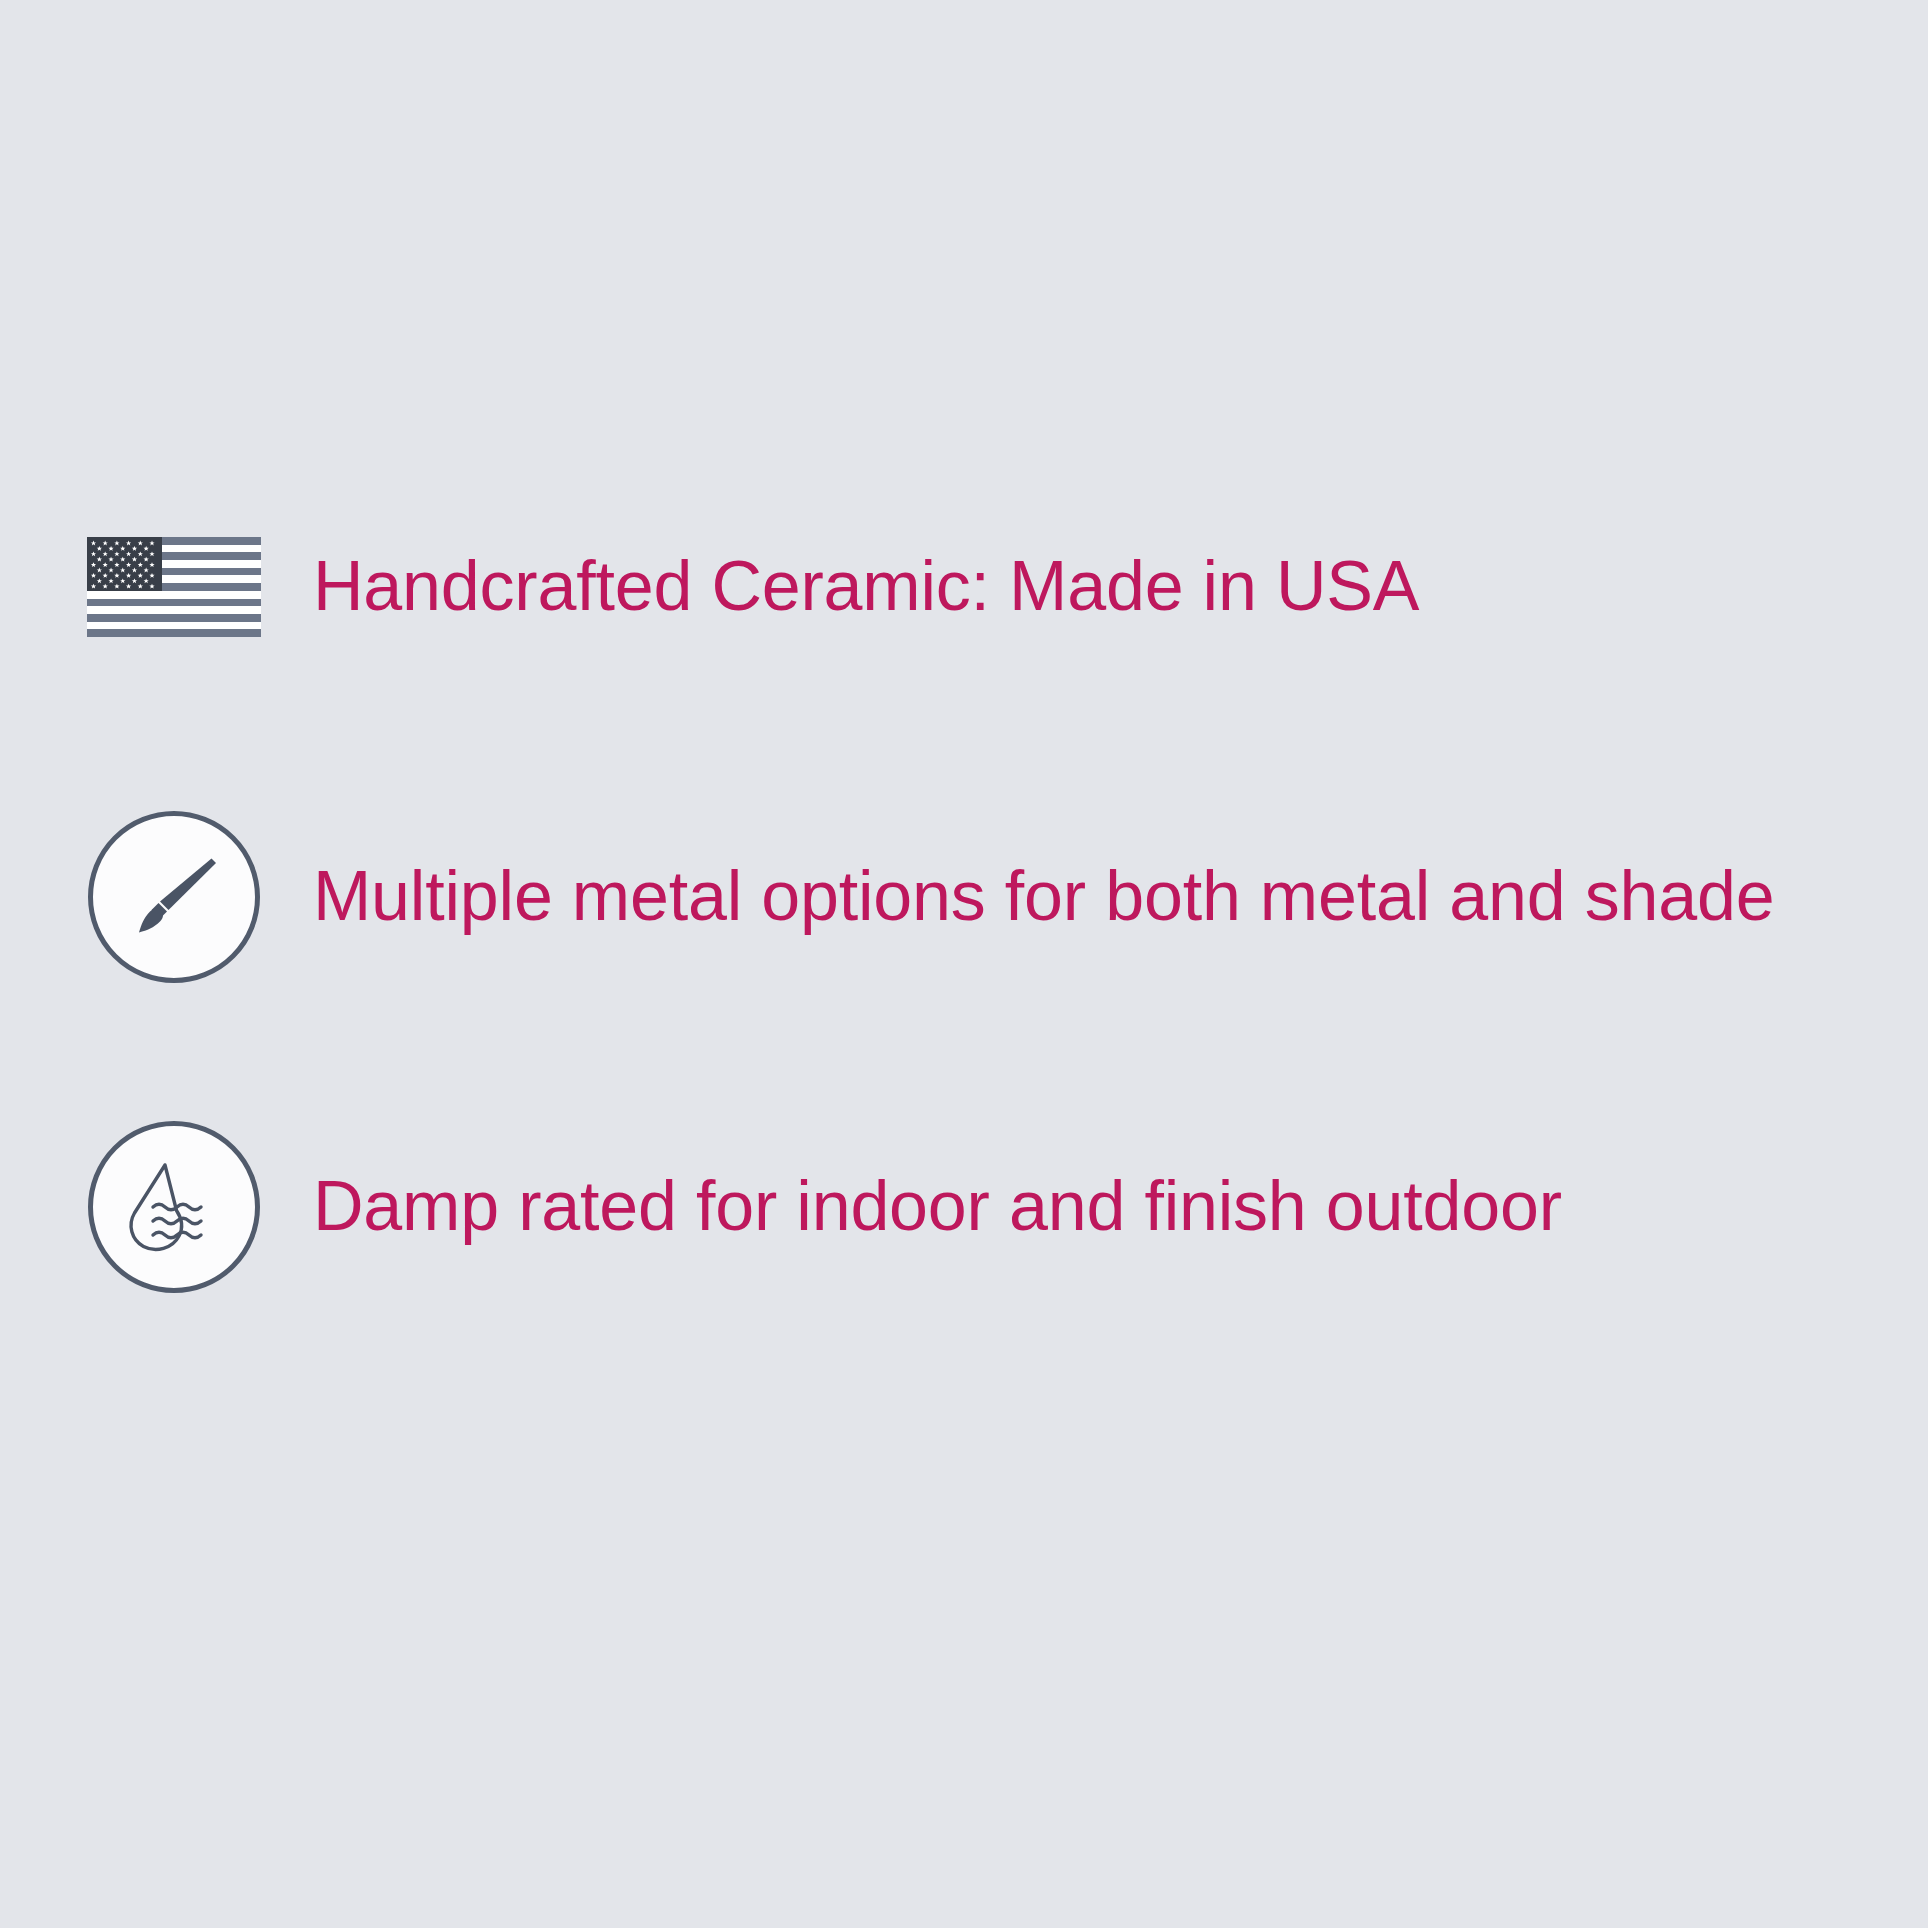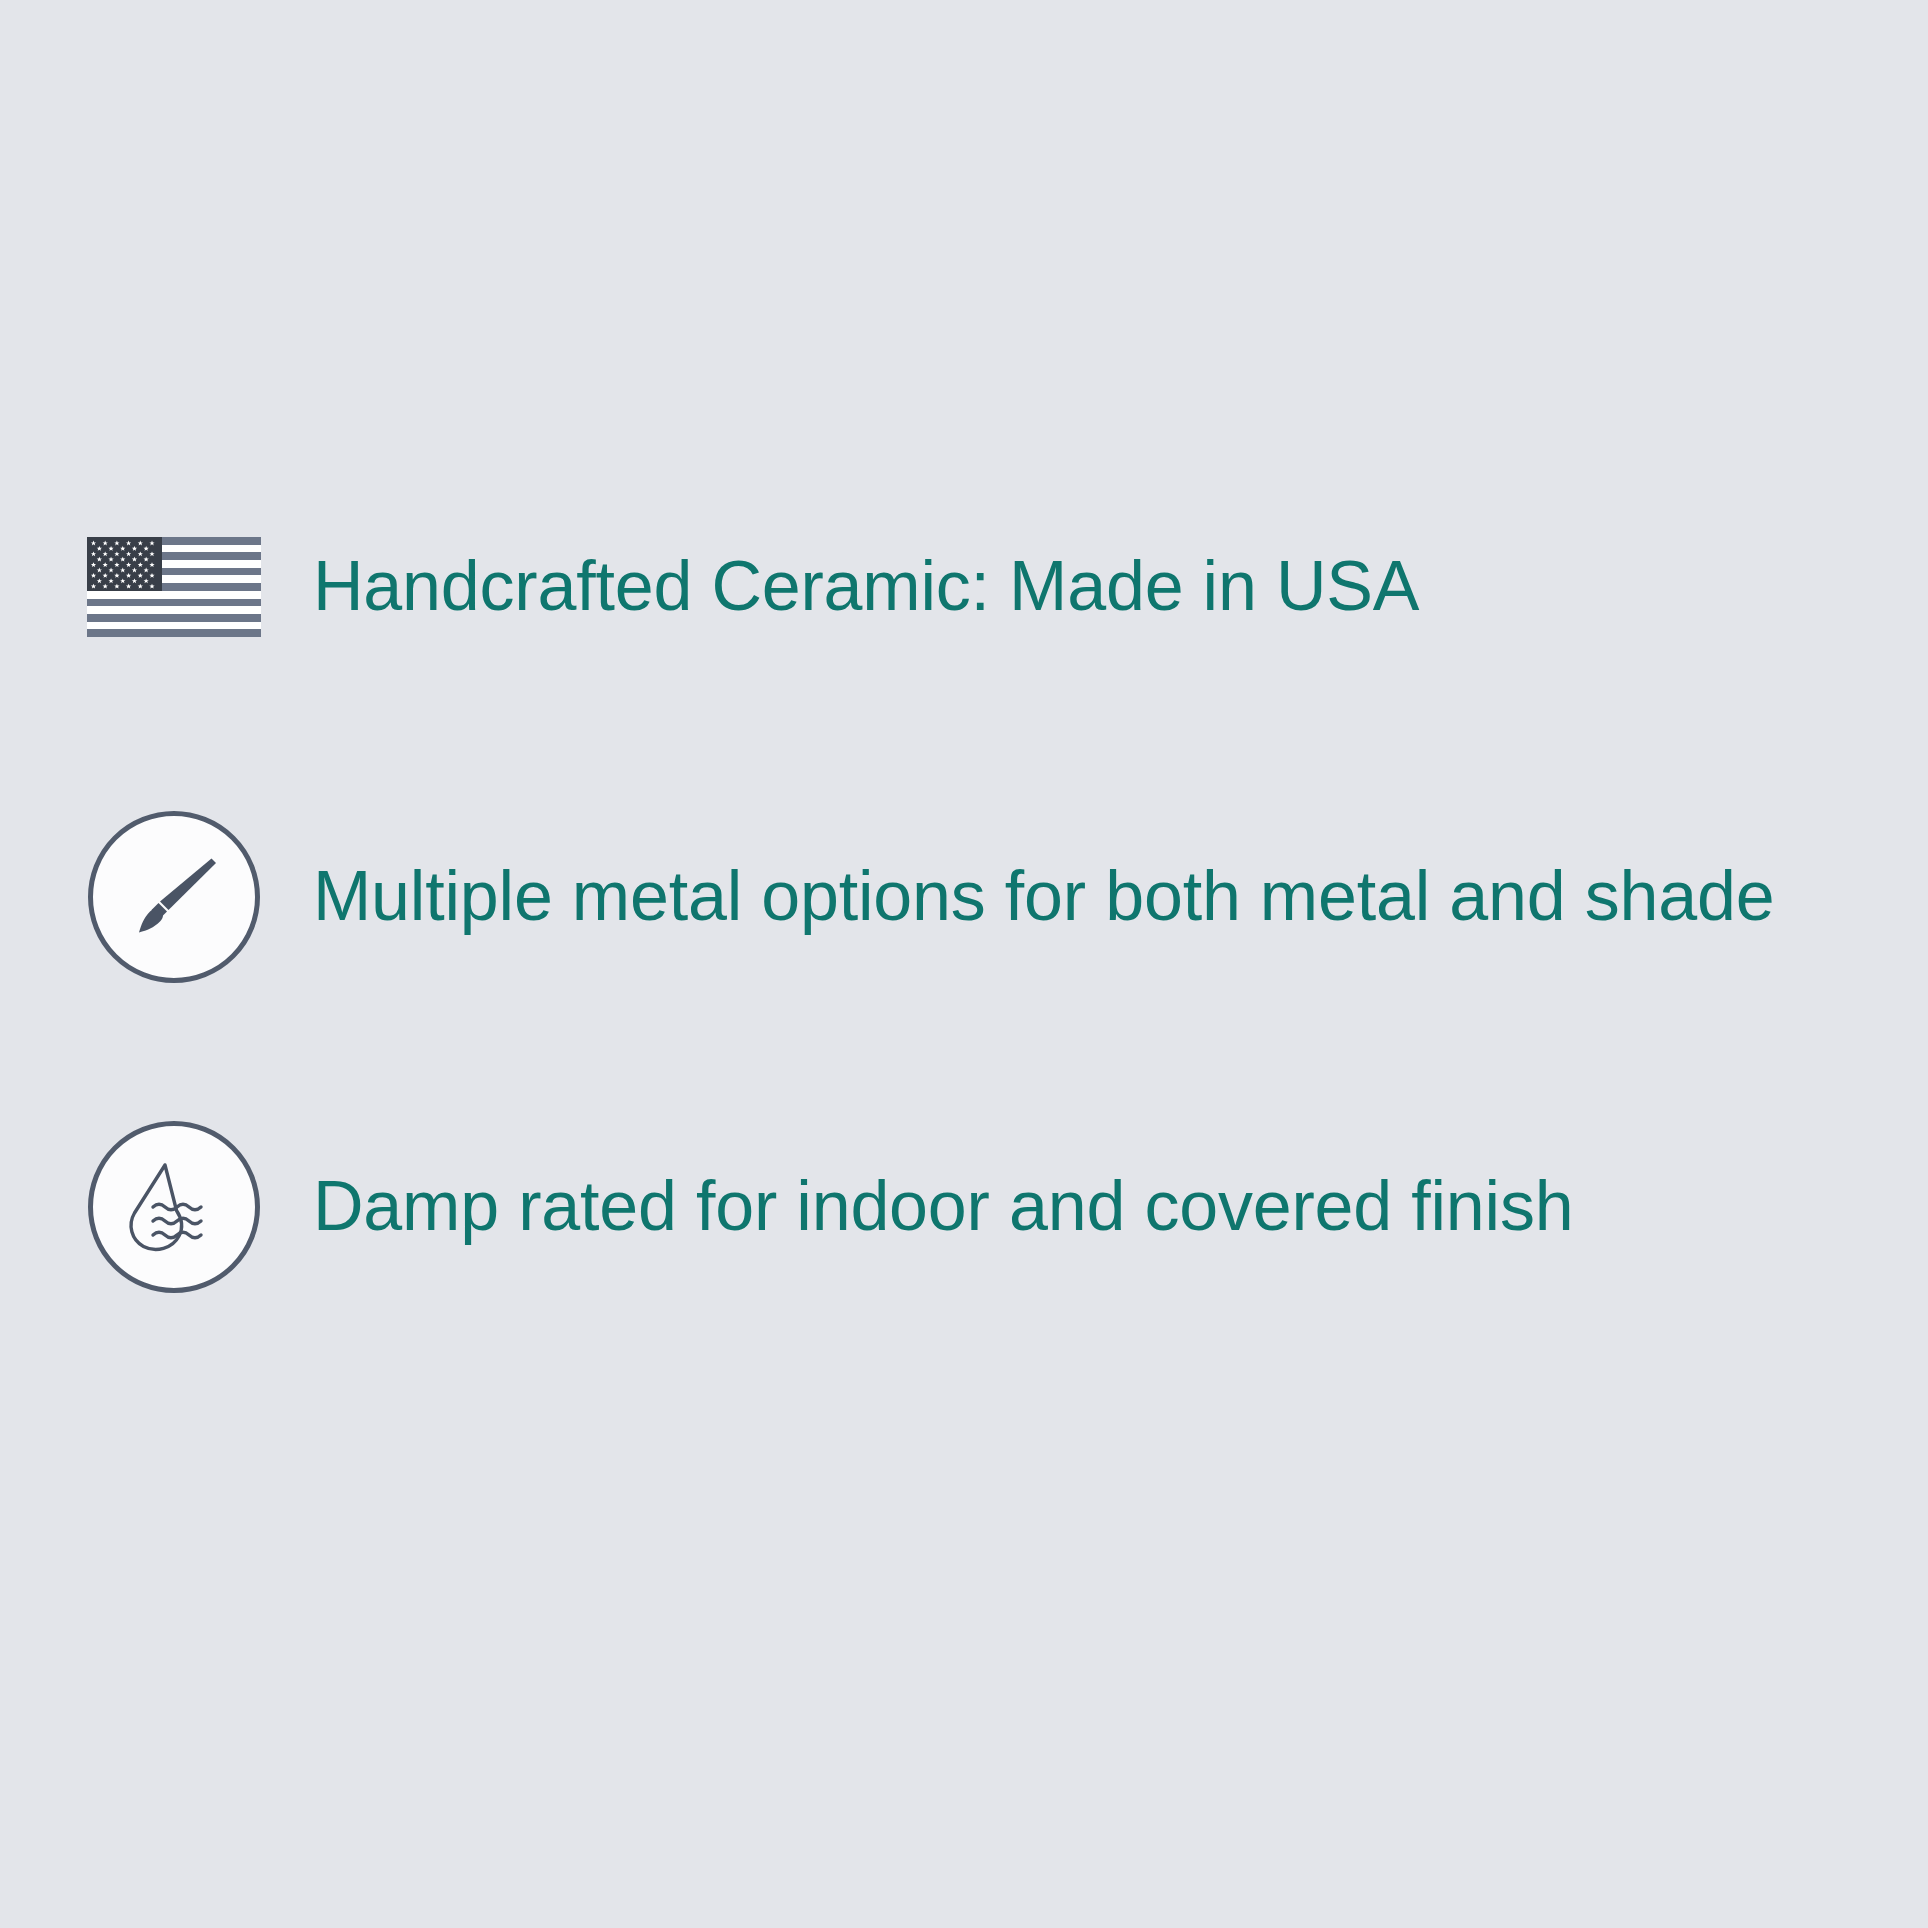--- a/index.html
+++ b/index.html
@@ -45,21 +45,21 @@
     width: 176px;
     min-width: 176px;
     height: 176px;
     display: flex;
     align-items: center;
     justify-content: center;
   }
 
   .feature-text {
     margin-left: 51px;
-    color: #0f766e;
+    color: #be185d;
     font-family: "Liberation Sans", sans-serif;
     font-size: 70px;
     font-weight: 400;
     letter-spacing: -0.2px;
     line-height: 1.05;
     white-space: nowrap;
   }
 
   
   .flag {
@@ -214,18 +214,18 @@
             <path d="M47 14 L16.5 62 C 9.5 74, 13.5 89, 25.5 95.5 C 38 102, 54.5 97.5, 61 85 C 65.8 75.8, 64.2 68, 58.5 59.5 Z" fill="none" stroke="#4a5465" stroke-width="3.4" stroke-linejoin="round"></path>
 
             <g fill="none" stroke="#4a5465" stroke-width="3.4" stroke-linecap="round">
               <path d="M35 56 q 6 -5.5 12 0 q 6 5.5 12 0 q 6 -5.5 12 0 q 6 5.5 12 0"></path>
               <path d="M35 70 q 6 -5.5 12 0 q 6 5.5 12 0 q 6 -5.5 12 0 q 6 5.5 12 0"></path>
               <path d="M35 84 q 6 -5.5 12 0 q 6 5.5 12 0 q 6 -5.5 12 0 q 6 5.5 12 0"></path>
             </g>
           </svg>
         </div>
       </div>
-      <div class="feature-text">Damp rated for indoor and covered finish</div>
+      <div class="feature-text">Damp rated for indoor and finish outdoor</div>
     </div>
 
 
   </div>
 </div>
 
 </body></html>

